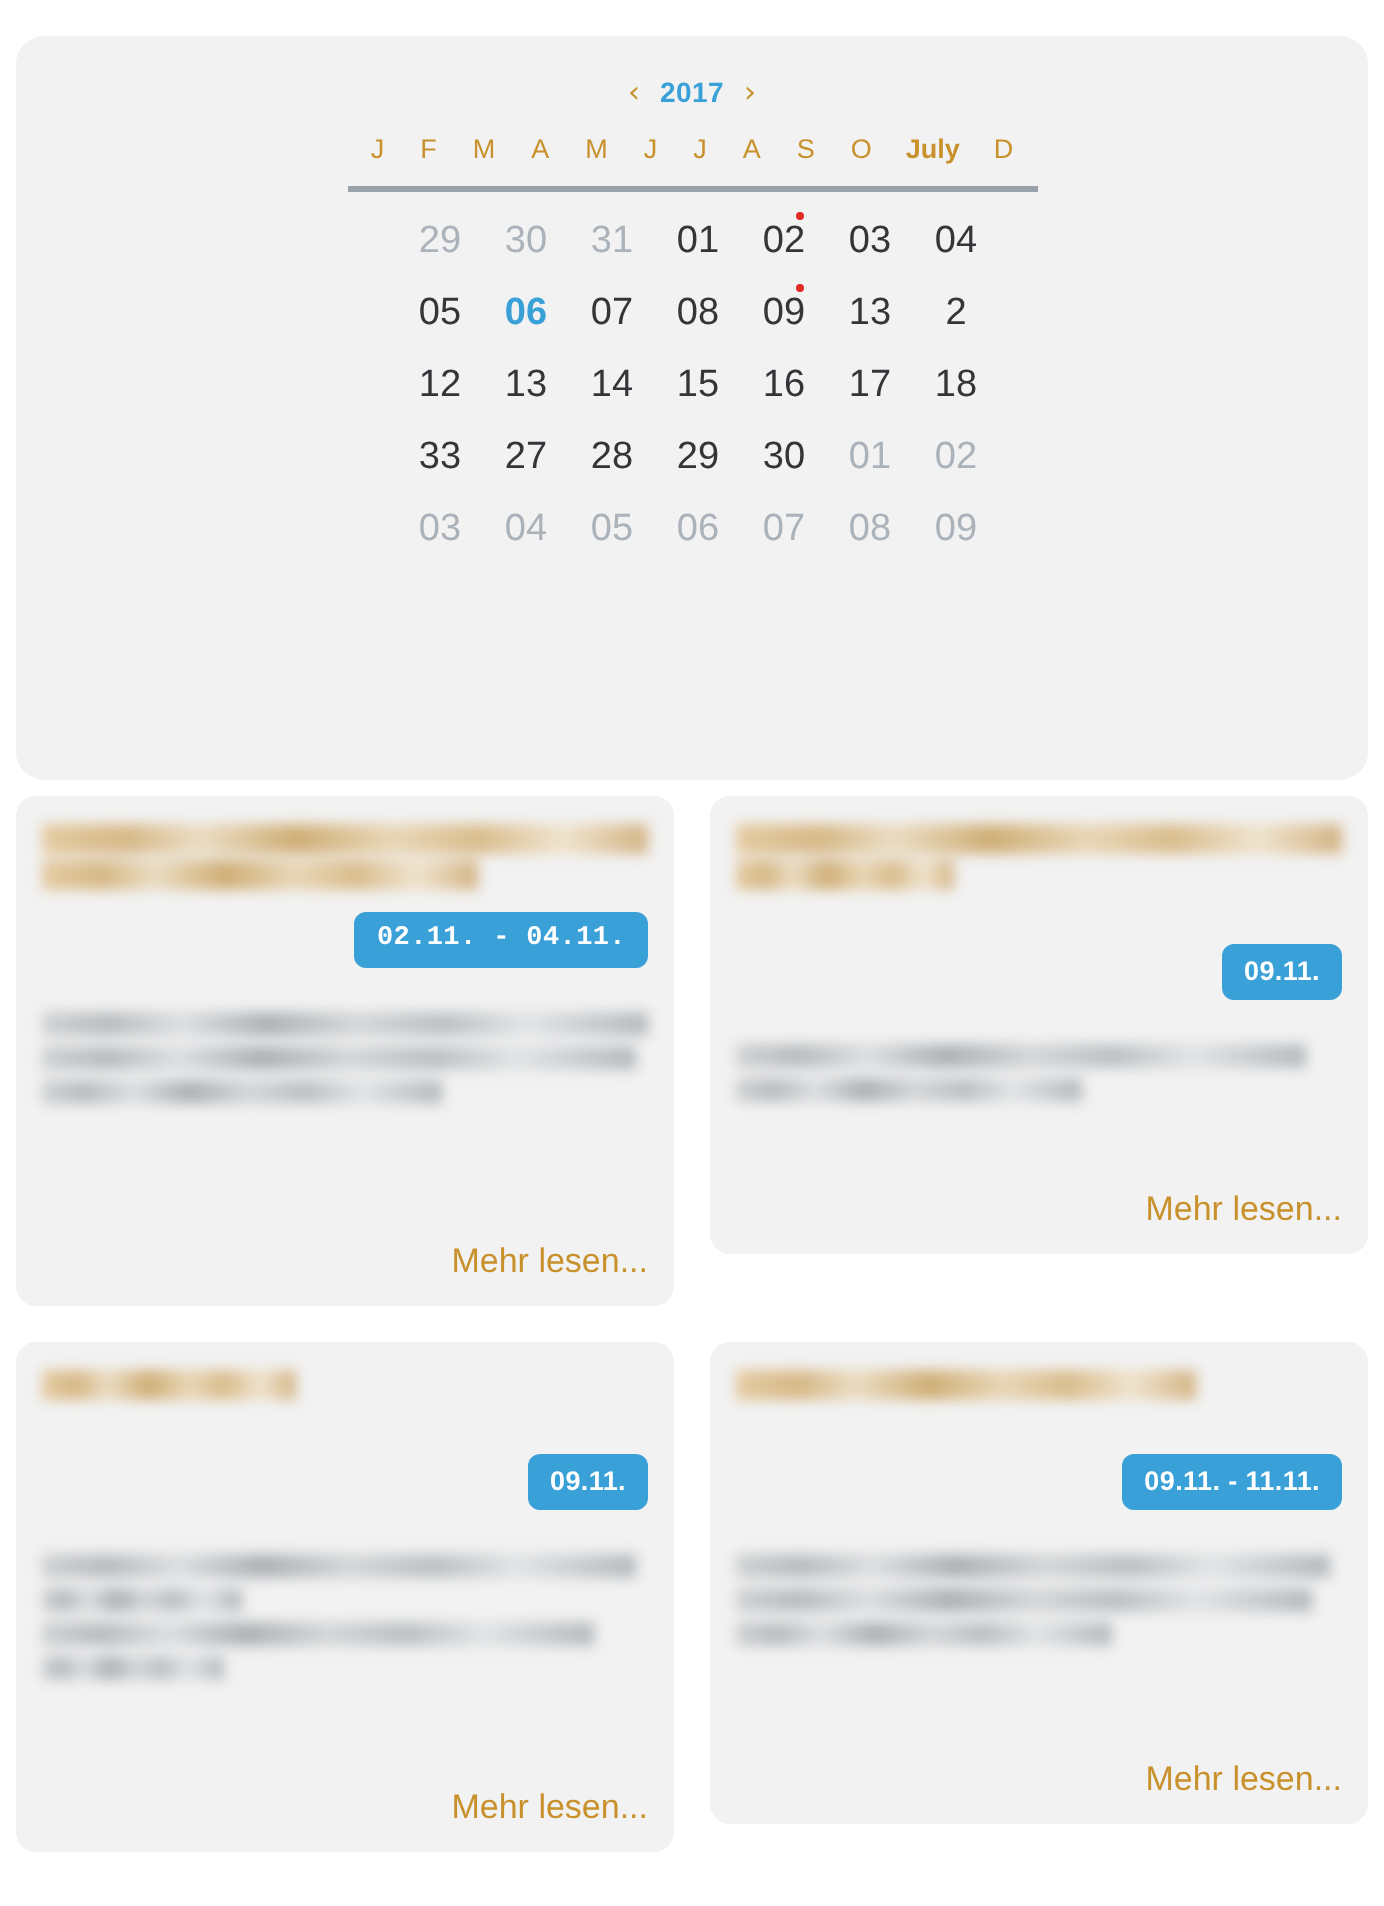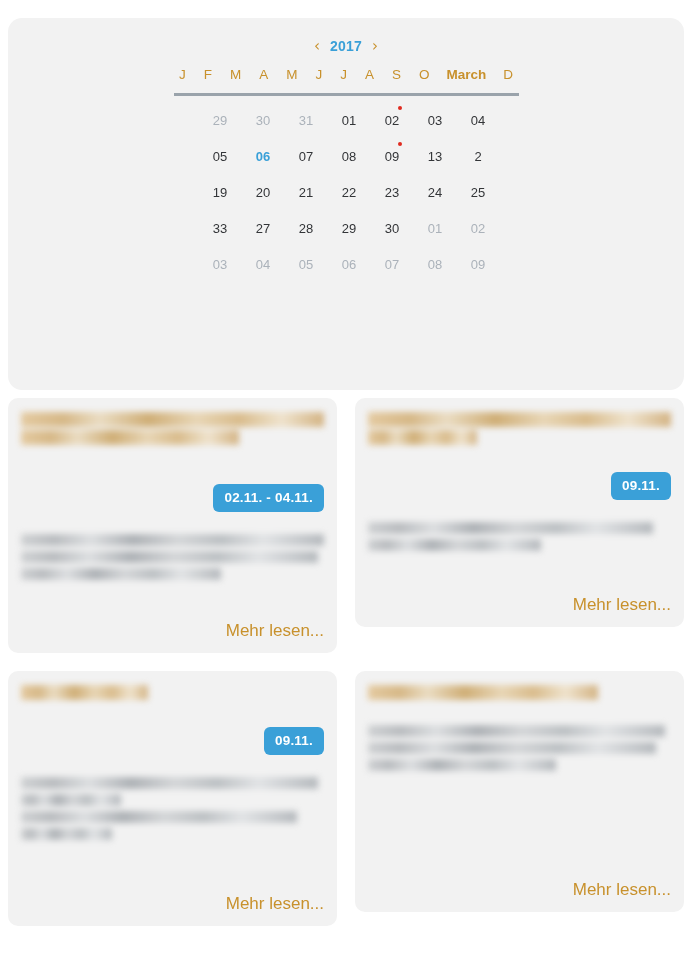--- a/index.html
+++ b/index.html
@@ -117,21 +117,21 @@
   }
   .day-cell {
     position: relative;
     height: 36px;
     display: flex;
     align-items: center;
     justify-content: center;
     cursor: pointer;
   }
   .day-num {
-    font-size: 13px;
+    font-size: 19px;
     color: #333538;
     line-height: 1;
   }
   .day-cell.muted .day-num {
     color: #abb2ba;
   }
   .day-cell.today .day-num {
     color: #3aa0d8;
     font-weight: bold;
   }
@@ -243,21 +243,21 @@
         <span class="month-item">J</span>
         <span class="month-item">F</span>
         <span class="month-item">M</span>
         <span class="month-item">A</span>
         <span class="month-item">M</span>
         <span class="month-item">J</span>
         <span class="month-item">J</span>
         <span class="month-item">A</span>
         <span class="month-item">S</span>
         <span class="month-item">O</span>
-        <span class="month-item active">March</span>
+        <span class="month-item active">July</span>
         <span class="month-item">D</span>
       </div>
 
     <div class="wd-divider"></div>
 
     <div class="weeks" id="weeks-grid">
         <div class="week-row">
           <div class="day-cell muted">
             <span class="day-num">29</span>
           </div>
@@ -300,39 +300,39 @@
           </div>
           <div class="day-cell">
             <span class="day-num">13</span>
           </div>
           <div class="day-cell">
             <span class="day-num">2</span>
           </div>
         </div>
         <div class="week-row">
           <div class="day-cell">
-            <span class="day-num">19</span>
-          </div>
-          <div class="day-cell">
-            <span class="day-num">20</span>
-          </div>
-          <div class="day-cell">
-            <span class="day-num">21</span>
-          </div>
-          <div class="day-cell">
-            <span class="day-num">22</span>
-          </div>
-          <div class="day-cell">
-            <span class="day-num">23</span>
-          </div>
-          <div class="day-cell">
-            <span class="day-num">24</span>
-          </div>
-          <div class="day-cell">
-            <span class="day-num">25</span>
+            <span class="day-num">12</span>
+          </div>
+          <div class="day-cell">
+            <span class="day-num">13</span>
+          </div>
+          <div class="day-cell">
+            <span class="day-num">14</span>
+          </div>
+          <div class="day-cell">
+            <span class="day-num">15</span>
+          </div>
+          <div class="day-cell">
+            <span class="day-num">16</span>
+          </div>
+          <div class="day-cell">
+            <span class="day-num">17</span>
+          </div>
+          <div class="day-cell">
+            <span class="day-num">18</span>
           </div>
         </div>
         <div class="week-row">
           <div class="day-cell">
             <span class="day-num">33</span>
           </div>
           <div class="day-cell">
             <span class="day-num">27</span>
           </div>
           <div class="day-cell">
@@ -376,21 +376,21 @@
         </div>
       </div>
   </div>
 
   <div class="cards" id="cards-list">
       <div class="card h-tall">
         <div class="title-block redact">
           <div class="r-line" style="width: 100%;"></div>
           <div class="r-line" style="width: 72%;"></div>
         </div>
-        <div class="badge-row" style="margin-top: 36px;">
+        <div class="badge-row" style="margin-top: 8px; font-family: Liberation Mono, monospace;">
           <div class="date-badge">02.11. - 04.11.</div>
         </div>
         <div class="body-block redact" style="margin-top: 22px;">
           <div class="r-line" style="width: 100%;"></div>
           <div class="r-line" style="width: 98%;"></div>
           <div class="r-line" style="width: 66%;"></div>
         </div>
         <div class="more-row">
           <a class="more-link">Mehr lesen...</a>
         </div>
@@ -425,20 +425,23 @@
           <div class="r-line" style="width: 30%;"></div>
         </div>
         <div class="more-row">
           <a class="more-link">Mehr lesen...</a>
         </div>
       </div>
       <div class="card h-tall2">
         <div class="title-block redact">
           <div class="r-line" style="width: 76%;"></div>
         </div>
+        <div class="badge-row" style="margin-top: 24px;">
+          <div class="date-badge">09.11. - 11.11.</div>
+        </div>
         <div class="body-block redact" style="margin-top: 22px;">
           <div class="r-line" style="width: 98%;"></div>
           <div class="r-line" style="width: 95%;"></div>
           <div class="r-line" style="width: 62%;"></div>
         </div>
         <div class="more-row">
           <a class="more-link">Mehr lesen...</a>
         </div>
       </div>
     </div>

